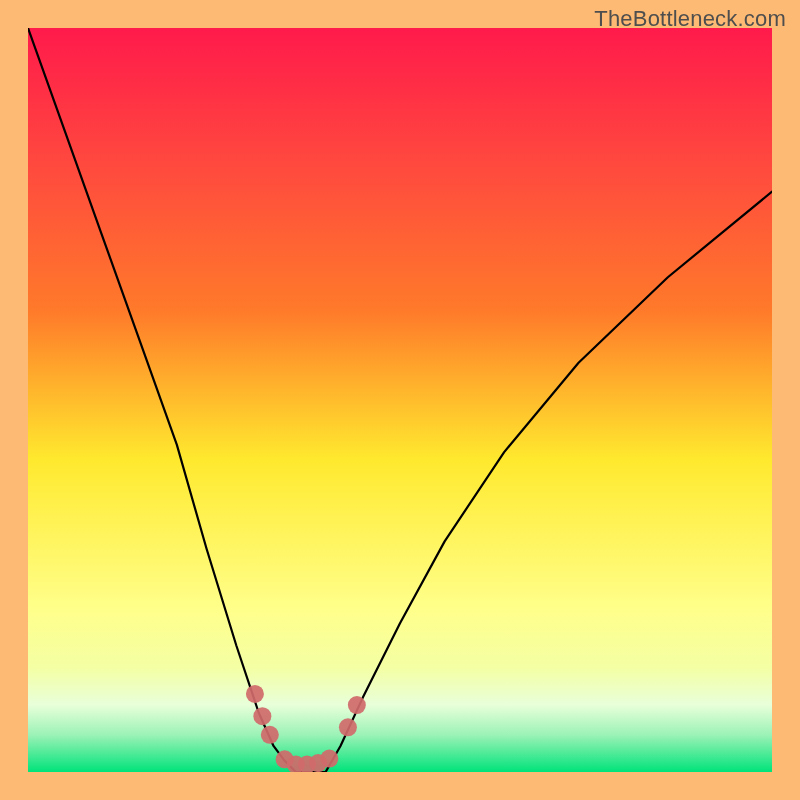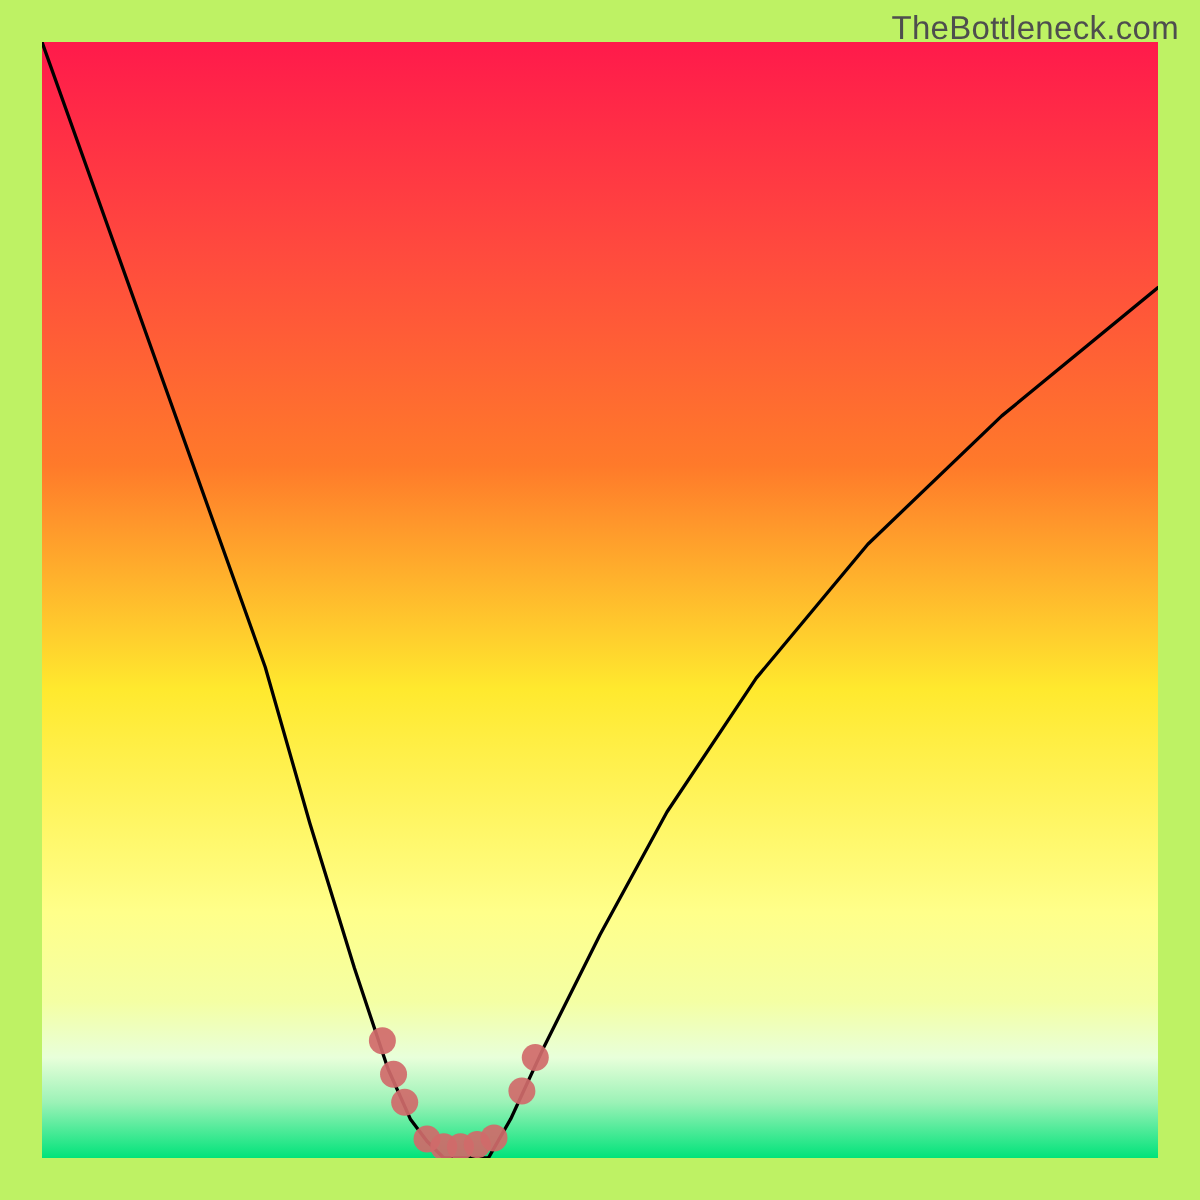--- a/index.html
+++ b/index.html
@@ -1,16 +1,16 @@
 <!DOCTYPE html>
 <html><head>
 <meta charset="utf-8">
 <style>
 html,body{margin:0;padding:0;width:800px;height:800px;overflow:hidden;background:#000;font-family:Arial,Helvetica,sans-serif}
-.frame{position:absolute;left:0;top:0;width:800px;height:800px;background:#bef264}
+.frame{position:absolute;left:0;top:0;width:800px;height:800px;background:#fdba74}
 .plot{position:absolute;left:28px;top:28px;width:744px;height:744px;overflow:hidden}
 svg{display:block}
 .watermark{position:absolute;top:6px;right:14px;color:#4e4e4e;font-size:22px;font-weight:500;letter-spacing:.2px}
 </style>
 </head>
 <body>
 
 <div class="frame">
   <div class="plot">
     <svg id="svg" width="744" height="744" viewBox="0 0 744 744">

